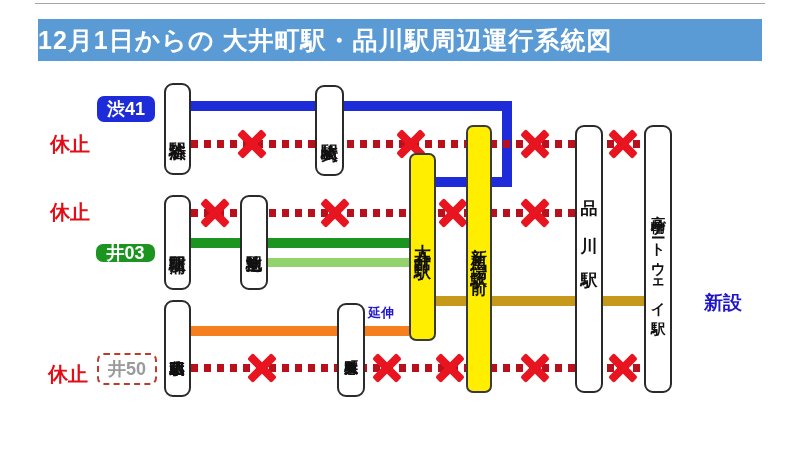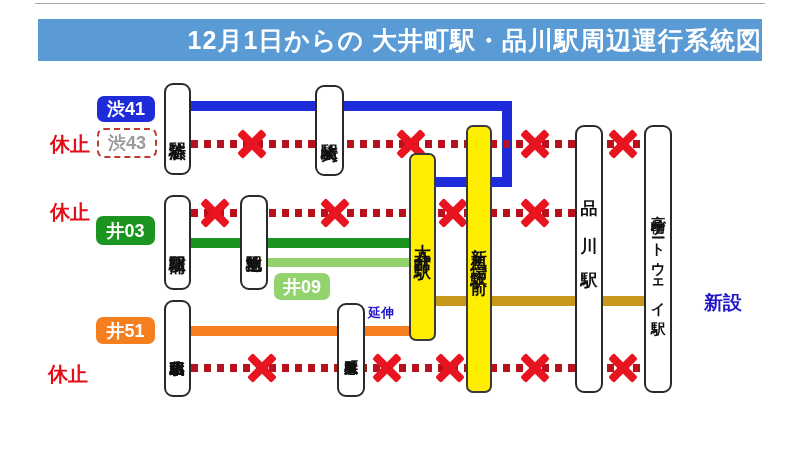--- a/index.html
+++ b/index.html
@@ -3,21 +3,21 @@
 <meta charset="utf-8">
 <style>
   html,body{margin:0;padding:0;background:#fff;}
   .canvas{
     position:relative;width:800px;height:450px;background:#ffffff;overflow:hidden;
     font-family:"Liberation Sans","DejaVu Sans",sans-serif;
   }
   .top-rule{position:absolute;left:35px;top:3px;width:730px;height:1px;background:#a6a6a6;}
   .title-bar{
     position:absolute;left:38px;top:19px;width:724px;height:42px;background:#5b9bd5;
-    display:flex;align-items:center;justify-content:flex-end;
+    display:flex;align-items:center;justify-content:flex-start;
   }
   .title-text{color:#ffffff;font-size:25px;font-weight:bold;letter-spacing:1px;white-space:nowrap;}
 
   .line{position:absolute;z-index:1;}
   .blue{background:#1d2bd8;}
   .green{background:#1b9420;}
   .lgreen{background:#93d36e;}
   .orange{background:#f57f1e;}
   .gold{background:#c7991b;}
   .dash{
@@ -125,31 +125,25 @@
   <div class="station" style="left:575px;top:125px;width:28px;height:268px">
     <span class="vtext" style="font-size:17px;letter-spacing:36px;transform:translateY(-18px)">品川駅</span>
   </div>
   <div class="station" style="left:644px;top:125px;width:28px;height:268px">
     <span class="vtext" style="font-size:14.5px;letter-spacing:3px">高輪ゲートウェイ駅</span>
   </div>
 
   <div class="badge bg-blue" style="left:97px;top:96px;width:58px;height:26px">
     <span>渋41</span>
   </div>
-  <div class="badge suspended" style="left:97px;top:128px;width:60px;height:30px">
-    <span>渋43</span>
-  </div>
-  <div class="badge bg-green" style="left:96px;top:216px;width:59px;height:29px">
+  <div class="badge bg-green" style="left:96px;top:244px;width:59px;height:18px">
     <span>井03</span>
   </div>
-  <div class="badge bg-lgreen" style="left:274px;top:273px;width:56px;height:27px">
-    <span>井09</span>
-  </div>
-  <div class="badge bg-orange" style="left:96px;top:317px;width:59px;height:27px">
-    <span>井51</span>
+  <div class="badge suspended" style="left:97px;top:353px;width:60px;height:32px">
+    <span>井50</span>
   </div>
 
   <span class="kyushi" style="left:50px;top:131px">休止</span>
   <span class="kyushi" style="left:50px;top:199px">休止</span>
   <span class="kyushi" style="left:48px;top:361px">休止</span>
   <span class="note" style="left:368px;top:304px">延伸</span>
   <span class="note big" style="left:704px;top:290px">新設</span>
 
 </div>
 

